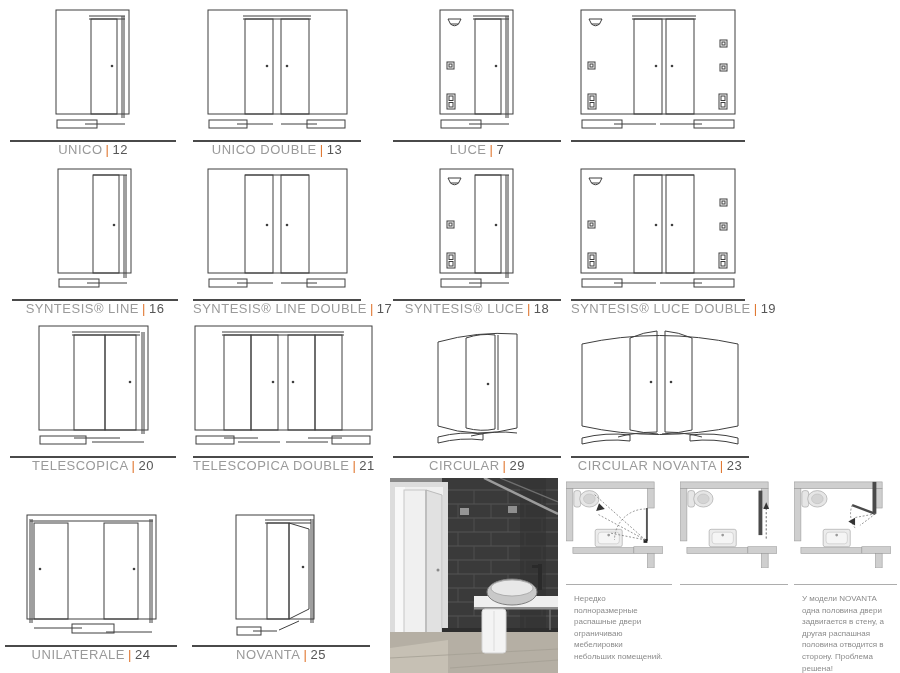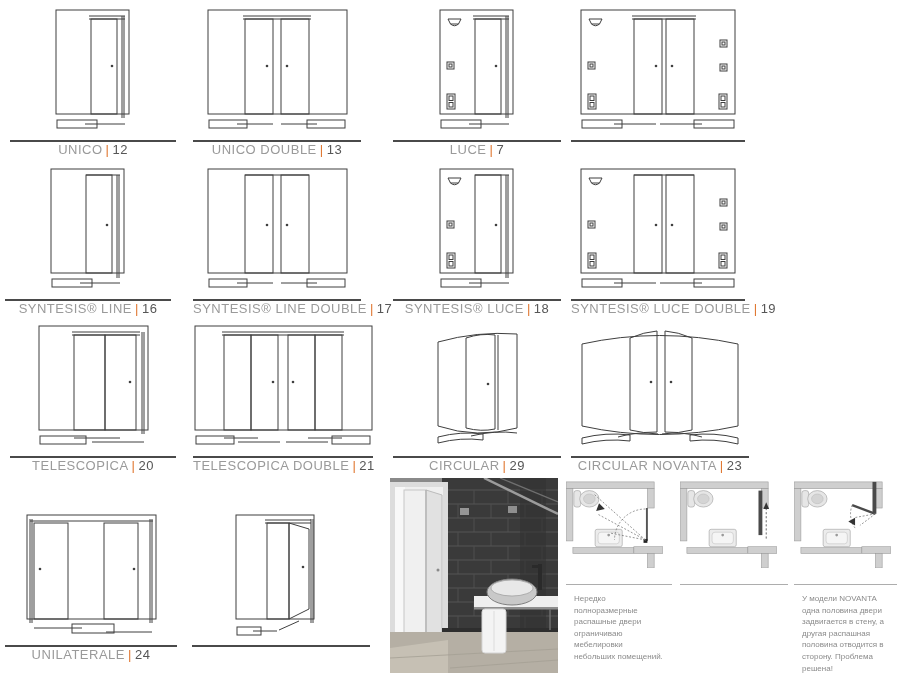--- a/index.html
+++ b/index.html
@@ -114,21 +114,21 @@
           <rect x="141" y="96.5" width="4" height="4.5" rx="0" fill="none" stroke="#3f3f3f" stroke-width="1"></rect>
           <rect x="2" y="114" width="40" height="8" rx="0" fill="none" stroke="#3f3f3f" stroke-width="1"></rect>
           <line x1="34" y1="118" x2="76" y2="118" stroke="#3f3f3f" stroke-width="1" stroke-dasharray="none"></line>
           <rect x="114" y="114" width="40" height="8" rx="0" fill="none" stroke="#3f3f3f" stroke-width="1"></rect>
           <line x1="80" y1="118" x2="122" y2="118" stroke="#3f3f3f" stroke-width="1" stroke-dasharray="none"></line>
         </svg>
       </div>
     <div class="rule"></div>
   </div>
 
-  <div class="cell" style="left:5px;top:163px;width:166px">
+  <div class="cell" style="left:12px;top:163px;width:166px">
     <div class="art h136">
         <svg class="model-art" viewBox="0 0 76 130" width="76" height="130">
           <rect x="1" y="4" width="73" height="104" rx="0" fill="none" stroke="#3f3f3f" stroke-width="1"></rect>
           <line x1="36" y1="10" x2="70" y2="10" stroke="#3f3f3f" stroke-width="1" stroke-dasharray="none"></line>
           <rect x="36" y="10" width="26" height="98" rx="0" fill="none" stroke="#3f3f3f" stroke-width="1"></rect>
           <line x1="67" y1="10" x2="67" y2="113" stroke="#3f3f3f" stroke-width="1" stroke-dasharray="none"></line>
           <line x1="69" y1="10" x2="69" y2="113" stroke="#3f3f3f" stroke-width="1" stroke-dasharray="none"></line>
           <circle cx="57" cy="60" r="1.3" fill="#3f3f3f"></circle>
           <rect x="2" y="114" width="40" height="8" rx="0" fill="none" stroke="#3f3f3f" stroke-width="1"></rect>
           <line x1="30" y1="118" x2="70" y2="118" stroke="#3f3f3f" stroke-width="1" stroke-dasharray="none"></line>
@@ -347,20 +347,21 @@
           <path d="M54,12 L74,18 L74,98 L54,108 Z" fill="none" stroke="#3f3f3f" stroke-width="1" stroke-dasharray="none"></path>
           <line x1="76" y1="8" x2="76" y2="112" stroke="#3f3f3f" stroke-width="1" stroke-dasharray="none"></line>
           <line x1="78" y1="8" x2="78" y2="112" stroke="#3f3f3f" stroke-width="1" stroke-dasharray="none"></line>
           <circle cx="68" cy="56" r="1.3" fill="#3f3f3f"></circle>
           <rect x="2" y="116" width="24" height="8" rx="0" fill="none" stroke="#3f3f3f" stroke-width="1"></rect>
           <line x1="18" y1="120" x2="42" y2="120" stroke="#3f3f3f" stroke-width="1" stroke-dasharray="none"></line>
           <line x1="44" y1="119" x2="64" y2="110" stroke="#3f3f3f" stroke-width="1" stroke-dasharray="none"></line>
         </svg>
       </div>
     <div class="rule"></div>
+    <div class="label"><span class="nm">NOVANTA</span><span class="sep">|</span><span class="num">25</span></div>
   </div>
 
   <div class="photo" style="left:390px;top:478px">
     <svg width="168" height="195" viewBox="0 0 168 195">
       <rect width="168" height="195" fill="#8a8a8a"></rect>
       <rect x="52" y="0" width="116" height="154" fill="#3a3a3a"></rect>
       <g id="tile-lines">
           <line x1="52" y1="12" x2="168" y2="12" stroke="#545454" stroke-width="1" stroke-dasharray="none"></line>
           <line x1="84" y1="12" x2="84" y2="26" stroke="#4e4e4e" stroke-width="1" stroke-dasharray="none"></line>
           <line x1="118" y1="12" x2="118" y2="26" stroke="#4e4e4e" stroke-width="1" stroke-dasharray="none"></line>

